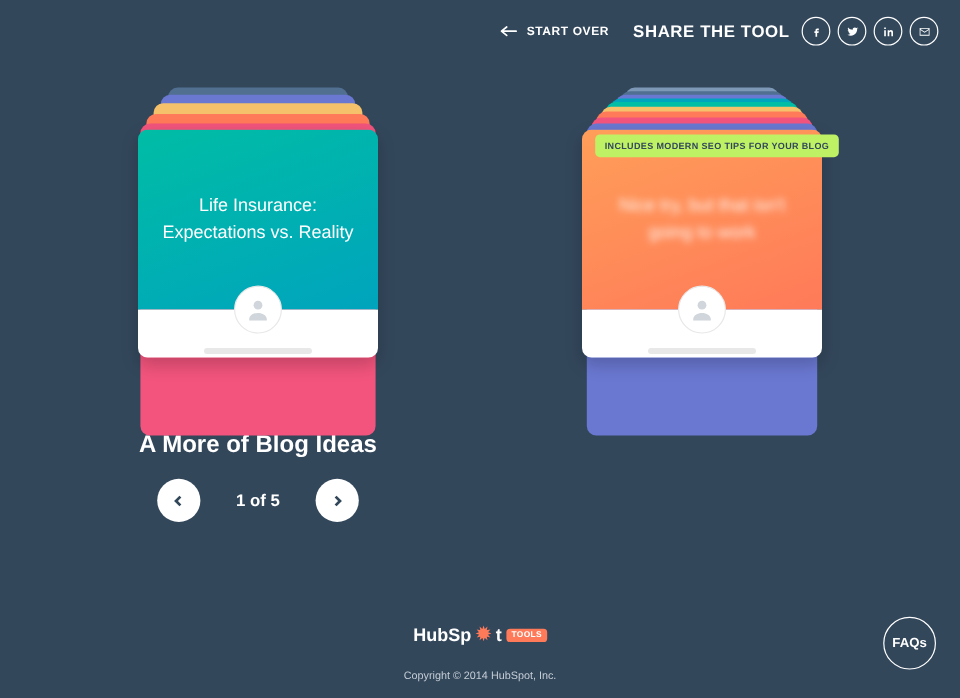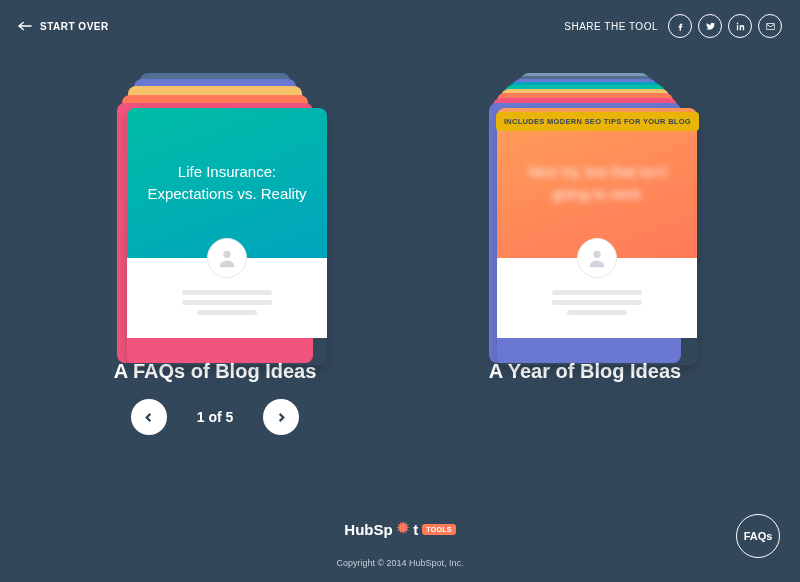--- a/index.html
+++ b/index.html
@@ -8,42 +8,43 @@
     height: 582px;
     background: #33475b;
     font-family: -apple-system, BlinkMacSystemFont, "Segoe UI", Helvetica, Arial, sans-serif;
     color: #fff;
     overflow: hidden;
     position: relative;
   }
   
   .header {
     display: flex;
-    justify-content: space-between;
+    justify-content: flex-end;
     align-items: center;
     padding: 14px 18px 0 18px;
+    gap: 20px;
   }
   .start-over {
     display: flex;
     align-items: center;
     gap: 8px;
     font-size: 10px;
     font-weight: 700;
     letter-spacing: 0.5px;
     cursor: pointer;
   }
   .start-over svg { width: 14px; height: 10px; }
   .share-wrap {
     display: flex;
     align-items: center;
     gap: 10px;
   }
   .share-label {
-    font-size: 10px;
-    font-weight: 400;
+    font-size: 14px;
+    font-weight: 700;
     letter-spacing: 0.5px;
   }
   .social {
     display: flex;
     gap: 6px;
   }
   .social-btn {
     width: 24px; height: 24px;
     border: 1px solid #fff;
     border-radius: 50%;
@@ -76,22 +77,22 @@
   }
   .stack-layer {
     position: absolute;
     left: 50%;
     transform: translateX(-50%);
     border-radius: 8px;
     height: 260px;
   }
   .card-front {
     position: absolute;
-    left: 12px; top: 35px;
-    width: 200px; height: 257px;
+    left: 0; top: 35px;
+    width: 200px; height: 190px;
     border-radius: 8px;
     overflow: hidden;
     box-shadow: 0 6px 14px rgba(0,0,0,0.2);
   }
   .card-hero {
     height: 150px;
     display: flex;
     align-items: center;
     justify-content: center;
     text-align: center;
@@ -124,21 +125,21 @@
     border-radius: 3px;
   }
   .line.l1 { top: 32px; width: 90px; }
   .line.l2 { top: 42px; width: 90px; }
   .line.l3 { top: 52px; width: 60px; }
 
   .seo-badge {
     position: absolute;
     top: 39px;
     right: -14px;
-    background: #eab308;
+    background: #bef264;
     color: #33475b;
     font-size: 7.5px;
     font-weight: 700;
     letter-spacing: 0.3px;
     padding: 5px 8px;
     border-radius: 4px;
     z-index: 20;
     white-space: nowrap;
   }
 
@@ -284,21 +285,21 @@
                 <circle cx="12" cy="8" r="4"></circle>
                 <path d="M4 21c0-4 4-6 8-6s8 2 8 6v1H4v-1z"></path>
               </svg>
           </div>
           <div class="line l1"></div>
             <div class="line l2"></div>
             <div class="line l3"></div>
         </div>
       </div>
     </div>
-    <div class="col-title">A FAQs of Blog Ideas</div>
+    <div class="col-title">A More of Blog Ideas</div>
     <div class="pager">
       <div class="pager-btn">
         <svg viewBox="0 0 12 12">
             <polyline points="8,2 4,6 8,10"></polyline>
           </svg>
       </div>
       <span class="pager-label">1 of 5</span>
       <div class="pager-btn">
         <svg viewBox="0 0 12 12">
             <polyline points="4,2 8,6 4,10"></polyline>
@@ -329,21 +330,20 @@
                 <circle cx="12" cy="8" r="4"></circle>
                 <path d="M4 21c0-4 4-6 8-6s8 2 8 6v1H4v-1z"></path>
               </svg>
           </div>
           <div class="line l1"></div>
             <div class="line l2"></div>
             <div class="line l3"></div>
         </div>
       </div>
     </div>
-    <div class="col-title">A Year of Blog Ideas</div>
   </div>
 
 </div>
 
 <div class="footer">
   <div class="logo">
     <span>HubSp</span>
       <span class="sprocket">✹</span>
       <span>t</span>
     <span class="tools-pill">TOOLS</span>

